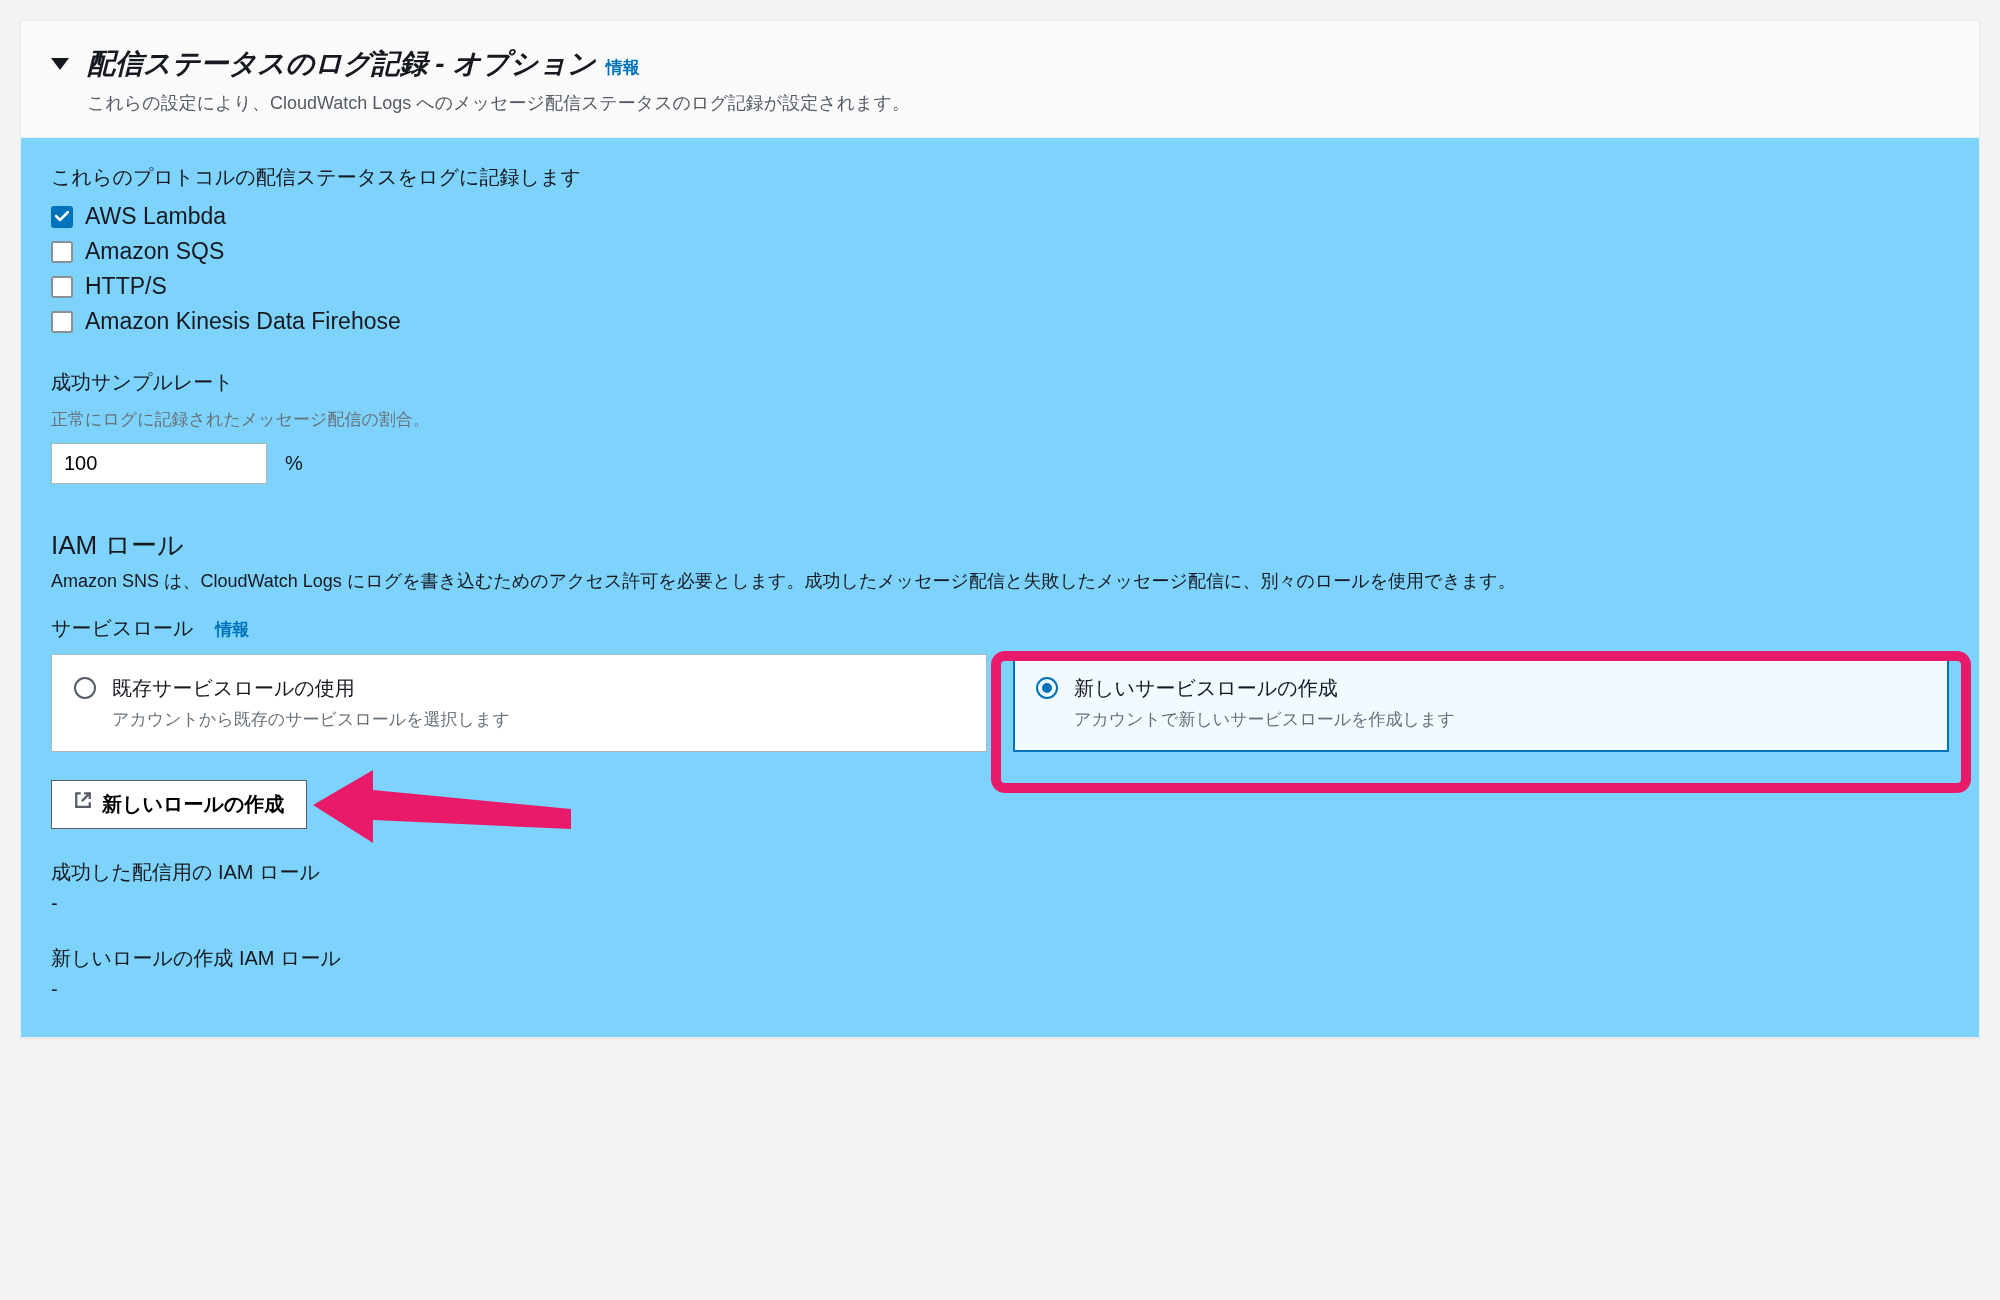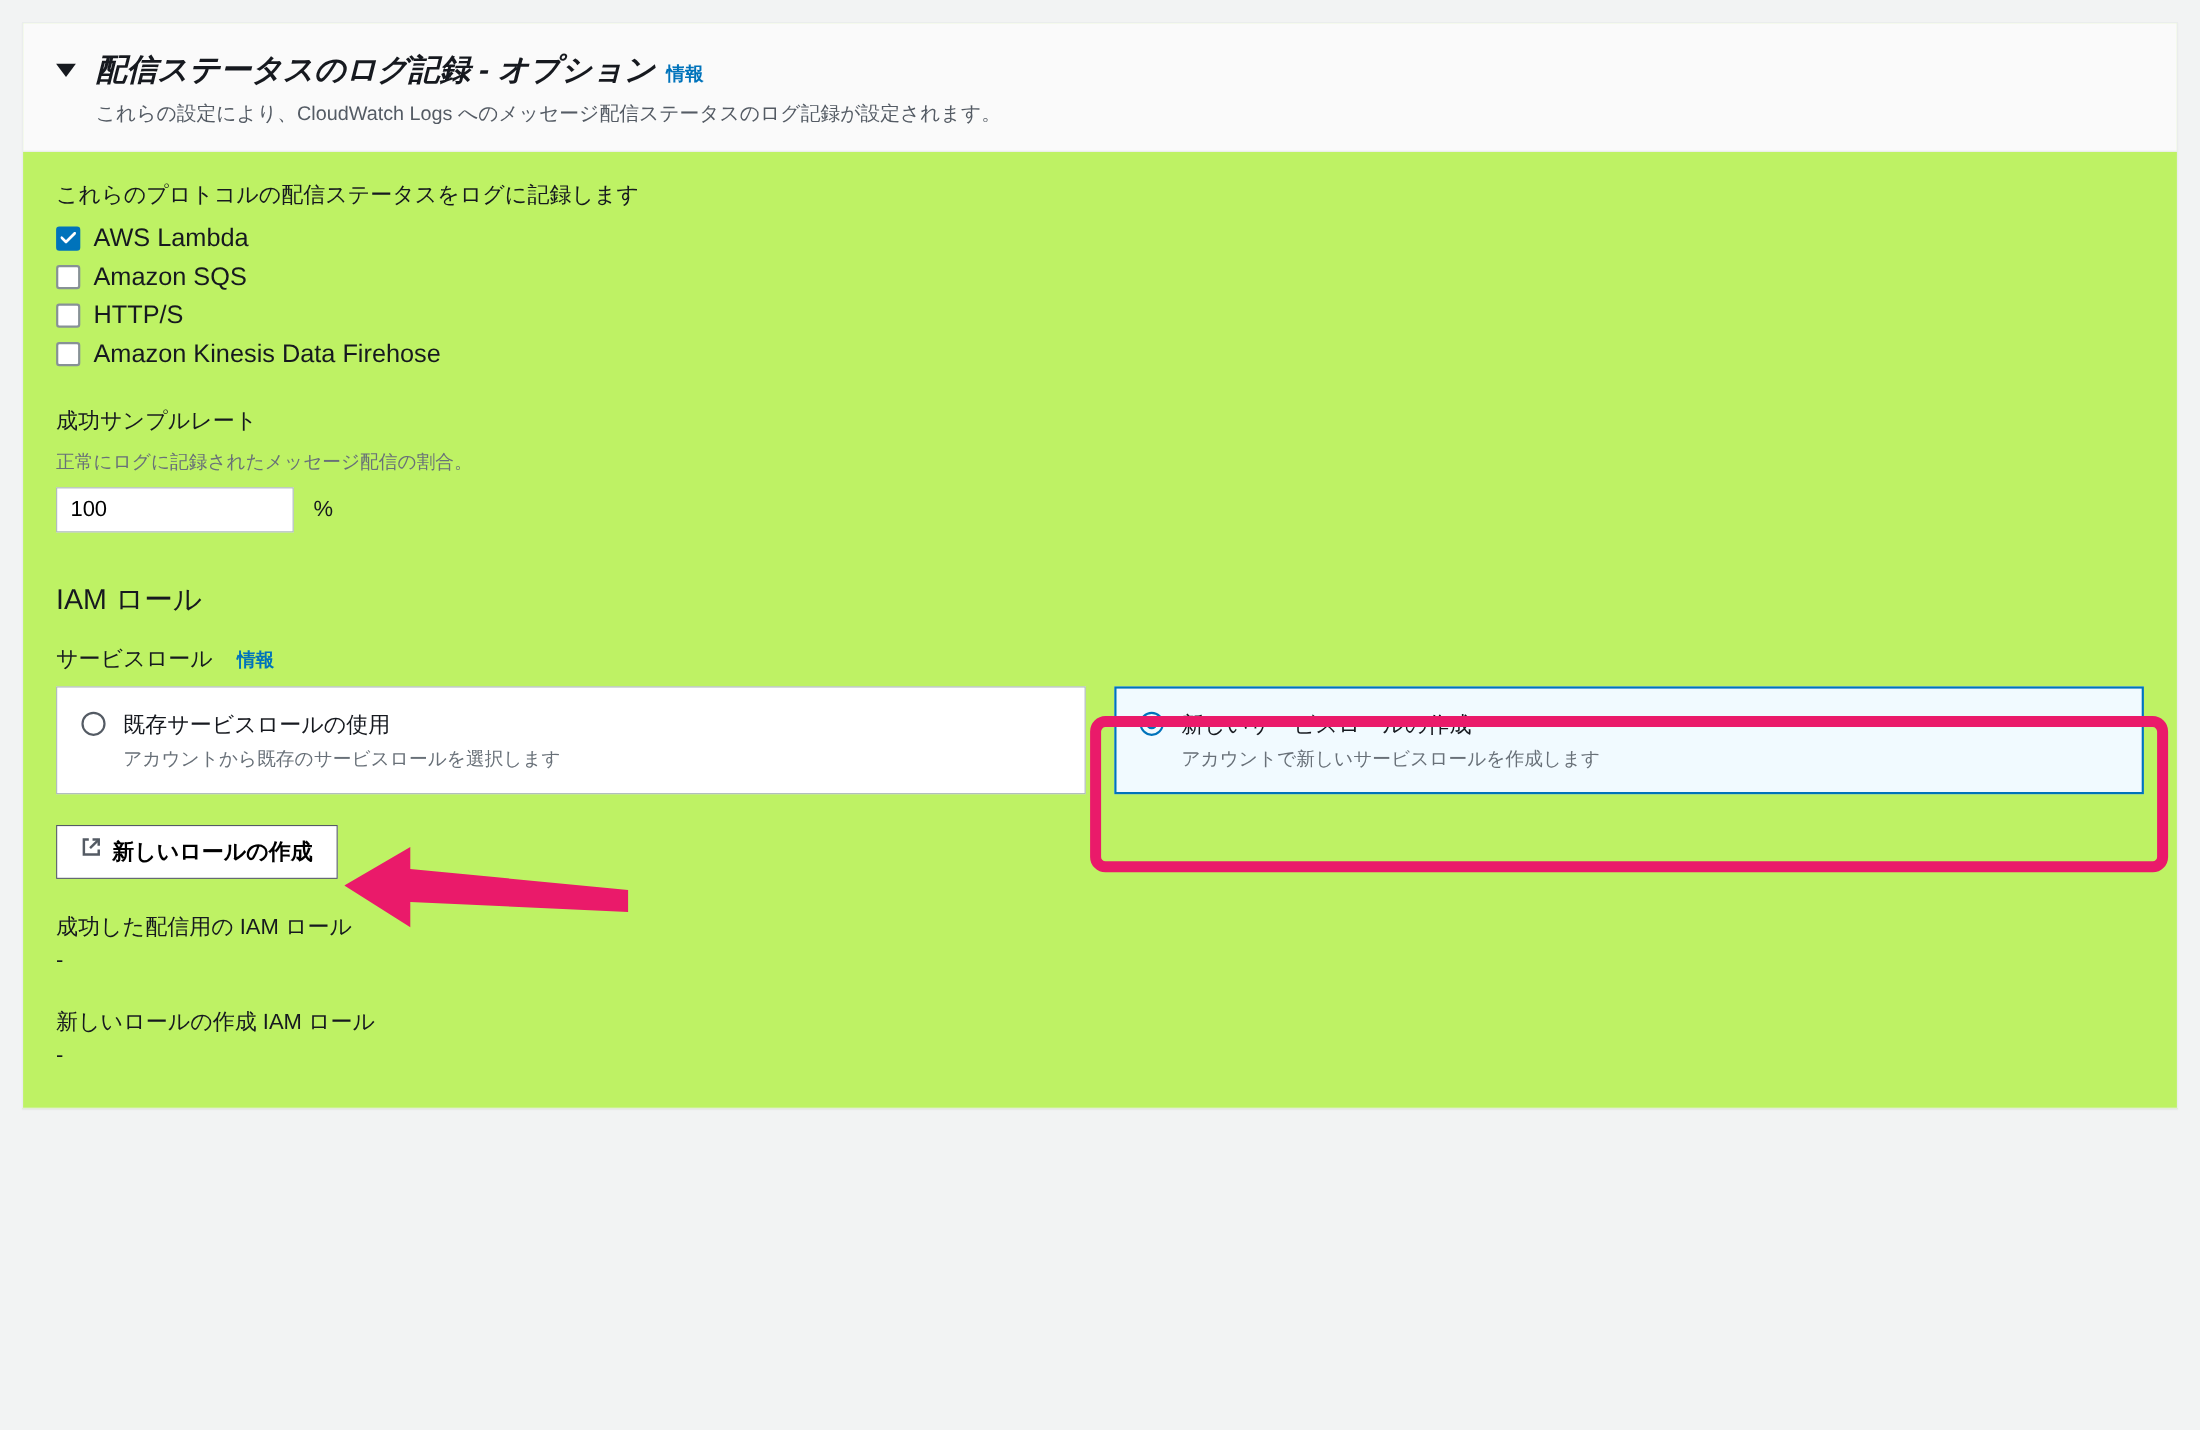--- a/index.html
+++ b/index.html
@@ -4,21 +4,21 @@
   <style>
     * { box-sizing: border-box; margin: 0; padding: 0; }
     body {
       font-family: "Amazon Ember", "Helvetica Neue", Arial, sans-serif;
       background: #f2f3f3;
       padding: 20px;
       color: #16191f;
       font-size: 20px;
     }
     .panel {
-      background: #bef264;
+      background: #7dd3fc;
       border: 1px solid #eaeded;
       box-shadow: 0 1px 1px rgba(0,0,0,0.05);
     }
     .panel-header {
       background: #fafafa;
       padding: 24px 30px 22px 30px;
       border-bottom: 1px solid #eaeded;
     }
     .panel-header-title-row {
       display: flex;
@@ -226,20 +226,21 @@
     <div class="spacer"></div>
 
     <div class="section-label">成功サンプルレート</div>
     <div class="field-help">正常にログに記録されたメッセージ配信の割合。</div>
     <div class="sample-row">
       <input class="text-input" value="100" style="">
       <span class="pct">%</span>
     </div>
 
     <div class="h2">IAM ロール</div>
+    <div class="h2-desc">Amazon SNS は、CloudWatch Logs にログを書き込むためのアクセス許可を必要とします。成功したメッセージ配信と失敗したメッセージ配信に、別々のロールを使用できます。</div>
 
     <div class="subfield-row">
       <span class="subfield-label">サービスロール</span>
       <span class="info-link">情報</span>
     </div>
 
     <div class="radio-cards" style="position:relative;">
       <div class="radio-card">
         <span class="radio-outer">
             <span class="radio-inner"></span>

